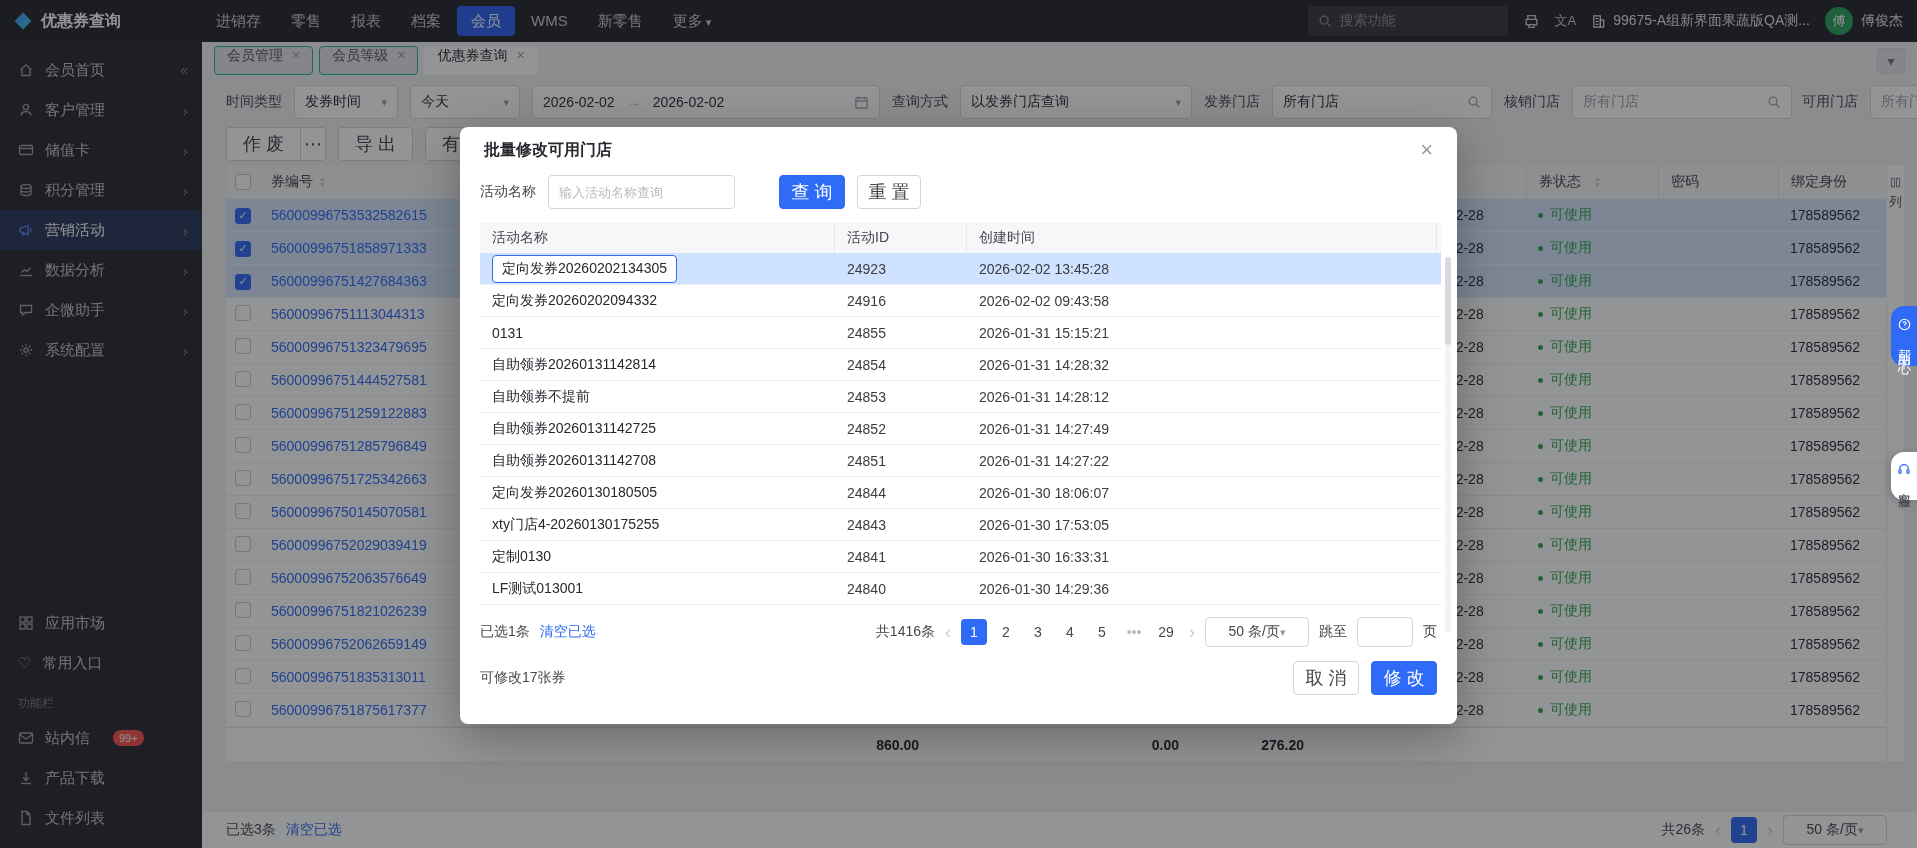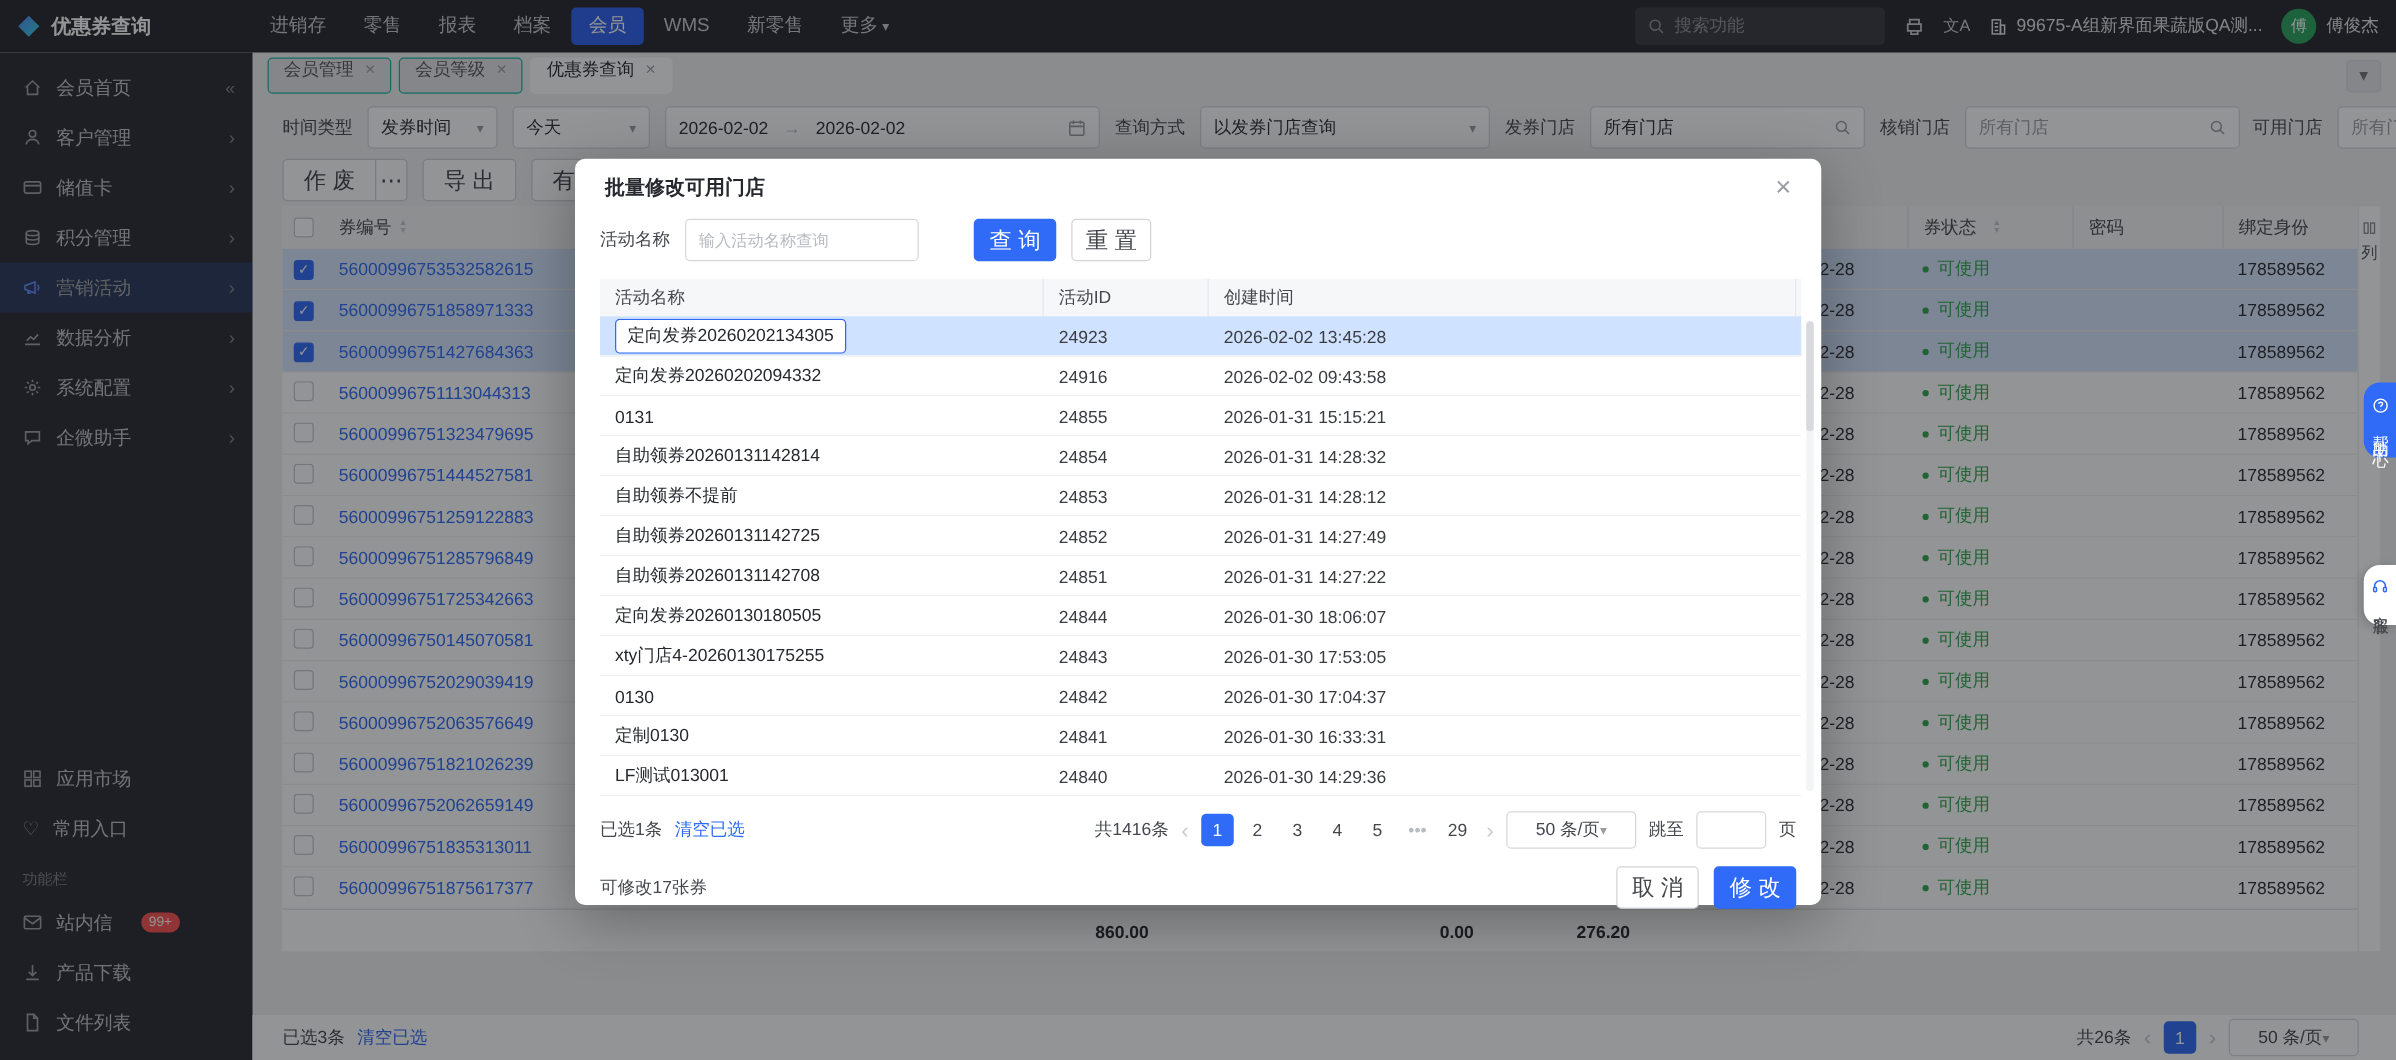--- a/index.html
+++ b/index.html
@@ -20,21 +20,21 @@
   .tb-translate{color:#c9cad1;font-size:13px;cursor:pointer;letter-spacing:0}
   .company{display:flex;align-items:center;gap:7px;color:#e2e3e7;font-size:14px;white-space:nowrap;cursor:pointer}
   .user{display:flex;align-items:center;gap:8px;color:#e2e3e7;font-size:14px;cursor:pointer}
   .avatar{width:28px;height:28px;border-radius:50%;background:#2aa35f;color:#fff;font-size:13px;display:flex;align-items:center;justify-content:center;flex:none}
 
   
   .workspace{display:flex;height:806px}
   .sidebar{width:202px;background:#2b2b32;color:#c3c5cc;display:flex;flex-direction:column;padding:8px 0 10px;flex:none}
   .side-item{height:40px;display:flex;align-items:center;gap:11px;padding:0 14px 0 18px;font-size:15px;cursor:pointer;white-space:nowrap}
   .side-item .s-icon{display:flex;align-items:center;color:#9fa1a9;flex:none}
-  .side-item.active{background:rgba(47,98,245,.22);color:#a3a3a3}
+  .side-item.active{background:rgba(47,98,245,.22);color:#ffffff}
   .side-item.active .s-icon{color:#5f8cfa}
   .side-arrow{margin-left:auto;color:#82848b;font-size:15px}
   .side-arrow::before{content:"›"}
   .collapse-icon{margin-left:auto;color:#82848b;font-size:14px}
   .collapse-icon::before{content:"«"}
   .side-spacer{flex:1}
   .section-label{font-size:12px;color:#7c7e85;padding:12px 18px 6px}
   .badge{background:#fa5151;color:#fff;font-size:11px;line-height:16px;border-radius:9px;padding:0 6px;margin-left:12px}
 
   .main{flex:1;display:flex;flex-direction:column;min-width:0}
@@ -281,34 +281,34 @@
               <path d="M2 13.5h12"></path>
               <path d="M3.5 10.5l3-3 2.5 2 3.5-4"></path>
             </svg>
           </span>
         <span>数据分析</span>
         <span class="side-arrow"></span>
       </div>
       <div class="side-item">
         <span class="s-icon">
             <svg width="16" height="16" viewBox="0 0 16 16" fill="none" stroke="currentColor" stroke-width="1.3">
+              <path d="M2.5 3.5h11v7h-6l-3 2.5v-2.5h-2z"></path>
+            </svg>
+          </span>
+        <span>企微助手</span>
+        <span class="side-arrow"></span>
+      </div>
+      <div class="side-item">
+        <span class="s-icon">
+            <svg width="16" height="16" viewBox="0 0 16 16" fill="none" stroke="currentColor" stroke-width="1.3">
               <circle cx="8" cy="8" r="2.2"></circle>
               <path d="M8 1.8v2M8 12.2v2M1.8 8h2M12.2 8h2M3.6 3.6l1.4 1.4M11 11l1.4 1.4M12.4 3.6L11 5M5 11l-1.4 1.4"></path>
             </svg>
           </span>
         <span>系统配置</span>
-        <span class="side-arrow"></span>
-      </div>
-      <div class="side-item">
-        <span class="s-icon">
-            <svg width="16" height="16" viewBox="0 0 16 16" fill="none" stroke="currentColor" stroke-width="1.3">
-              <path d="M2.5 3.5h11v7h-6l-3 2.5v-2.5h-2z"></path>
-            </svg>
-          </span>
-        <span>企微助手</span>
         <span class="side-arrow"></span>
       </div>
 
       <div class="side-spacer"></div>
 
       <div class="side-item">
         <span class="s-icon">
             <svg width="16" height="16" viewBox="0 0 16 16" fill="none" stroke="currentColor" stroke-width="1.3">
               <rect x="2" y="2" width="5" height="5"></rect>
               <rect x="9" y="2" width="5" height="5"></rect>
@@ -847,25 +847,20 @@
           </div>
           <div class="m-tr">
             <div class="m-td m-c-name"><span class="m-name">定向发券20260130180505</span></div>
             <div class="m-td m-c-id">24844</div>
             <div class="m-td m-c-time">2026-01-30 18:06:07</div>
           </div>
           <div class="m-tr">
             <div class="m-td m-c-name"><span class="m-name">xty门店4-20260130175255</span></div>
             <div class="m-td m-c-id">24843</div>
             <div class="m-td m-c-time">2026-01-30 17:53:05</div>
-          </div>
-          <div class="m-tr">
-            <div class="m-td m-c-name"><span class="m-name">0130</span></div>
-            <div class="m-td m-c-id">24842</div>
-            <div class="m-td m-c-time">2026-01-30 17:04:37</div>
           </div>
           <div class="m-tr">
             <div class="m-td m-c-name"><span class="m-name">定制0130</span></div>
             <div class="m-td m-c-id">24841</div>
             <div class="m-td m-c-time">2026-01-30 16:33:31</div>
           </div>
           <div class="m-tr">
             <div class="m-td m-c-name"><span class="m-name">LF测试013001</span></div>
             <div class="m-td m-c-id">24840</div>
             <div class="m-td m-c-time">2026-01-30 14:29:36</div>

